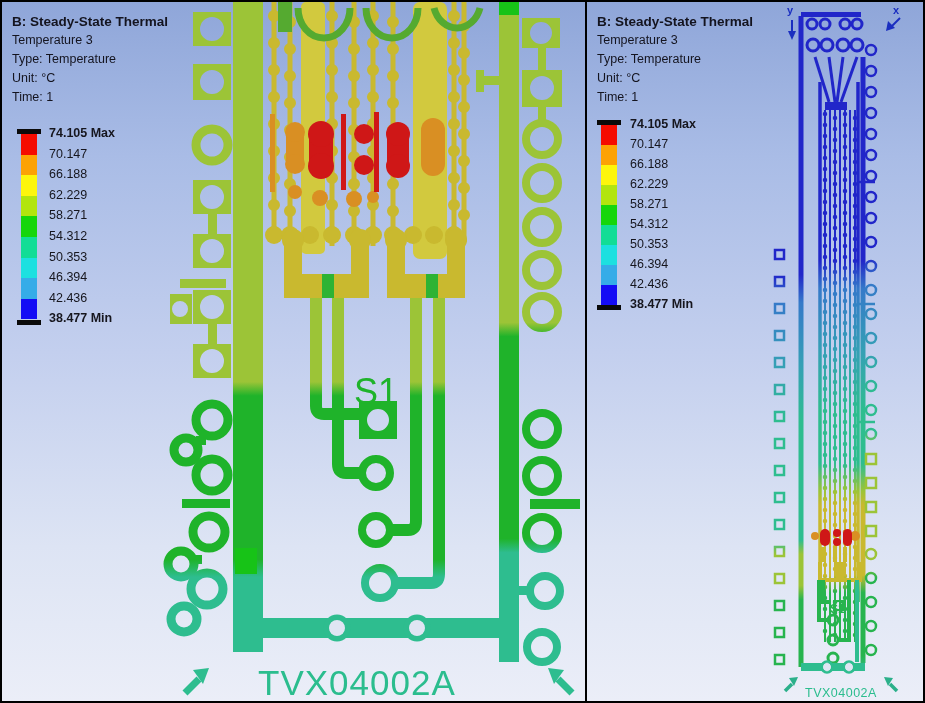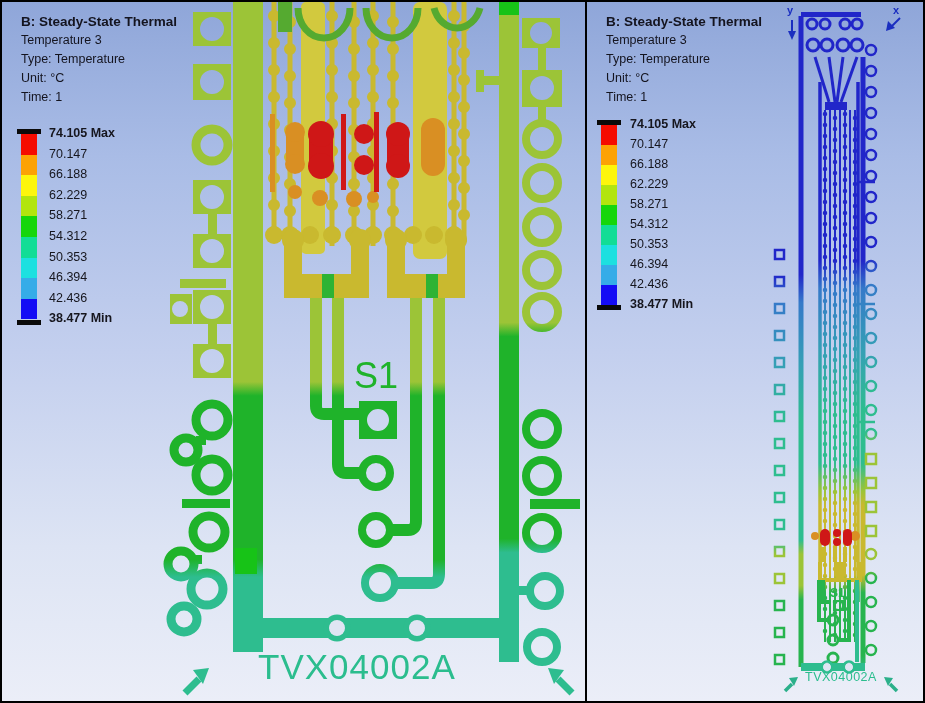--- a/index.html
+++ b/index.html
@@ -2,28 +2,28 @@
 <html><head>
 <meta charset="utf-8">
 <style>
   html,body{margin:0;padding:0;background:#ffffff;font-family:"Liberation Sans",sans-serif;}
   #stage{position:relative;width:921px;height:699px;border:2px solid #000;background:#000;overflow:hidden;}
   .panel{position:absolute;top:0;height:699px;overflow:hidden;
          background:linear-gradient(to bottom,#8fa6d9 0%,#a9bce6 22%,#c3cfee 50%,#dde4f4 78%,#ebeef8 100%);}
   #panel-left{left:0;width:583px;border-right:2px solid #000;}
   #panel-right{left:585px;width:336px;}
   .board-svg{position:absolute;left:0;top:0;}
-  .hdr{position:absolute;left:19px;top:10px;color:#14141f;line-height:19px;font-size:12.5px;white-space:nowrap;}
+  .hdr{position:absolute;left:10px;top:10px;color:#14141f;line-height:19px;font-size:12.5px;white-space:nowrap;}
   .hdr .t{font-weight:bold;font-size:13.5px;}
   .legend{position:absolute;width:160px;}
   .lg-cap{position:absolute;left:0;width:24px;height:5px;background:#0a0a0a;}
   .lg-sw{position:absolute;left:4px;width:16px;}
   .lg-lab{position:absolute;font-size:12.5px;color:#16161e;white-space:nowrap;}
   .lg-lab.b{font-weight:bold;}
-  .silk{position:absolute;white-space:nowrap;}
+  .silk{position:absolute;white-space:nowrap;margin-top:16px;}
   #silk-left-id{left:256px;top:645px;font-size:35px;font-weight:500;letter-spacing:1px;color:#2bbd8e;}
   #silk-left-s1{left:352px;top:353px;font-size:36px;font-weight:500;color:#1fb32a;}
   #silk-right-s1{left:243px;top:584px;font-size:12px;font-weight:600;color:#27b44e;}
   #silk-right-id{left:218px;top:668px;font-size:12.5px;font-weight:500;letter-spacing:.5px;color:#2bbd8e;}
   .axis-lab{position:absolute;font-size:11px;font-weight:bold;color:#1a2ec0;}
   #axis-y{left:200px;top:2px;}
   #axis-x{left:306px;top:2px;}
 </style>
 </head>
 <body>

